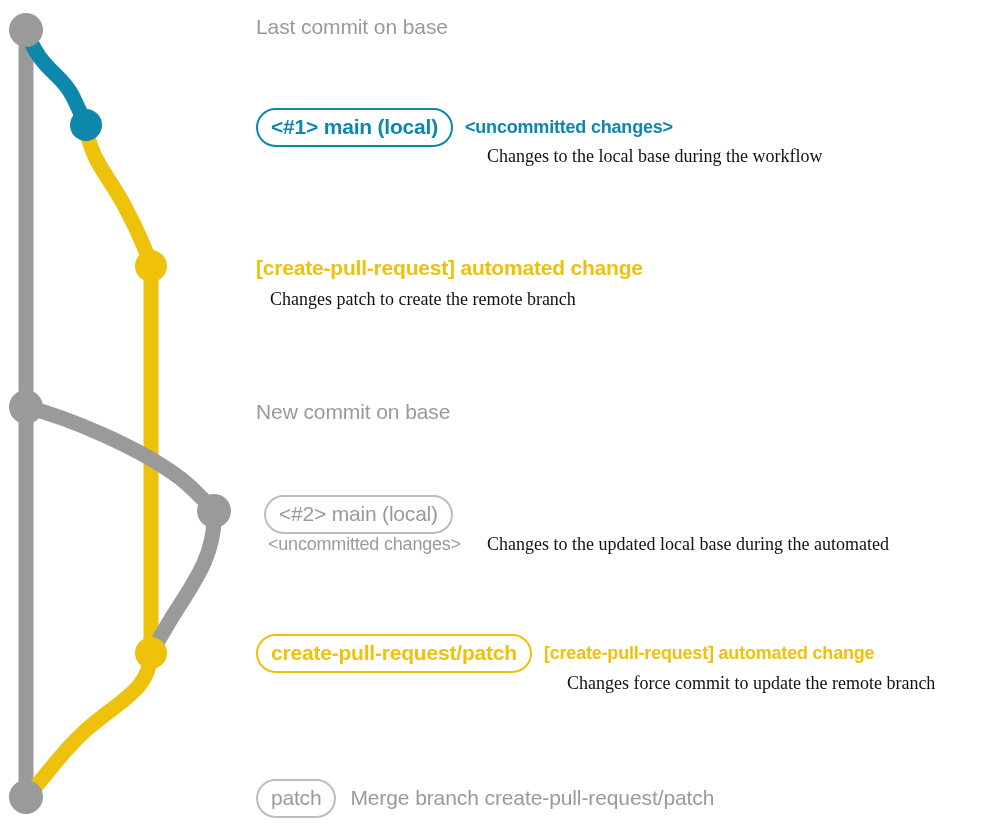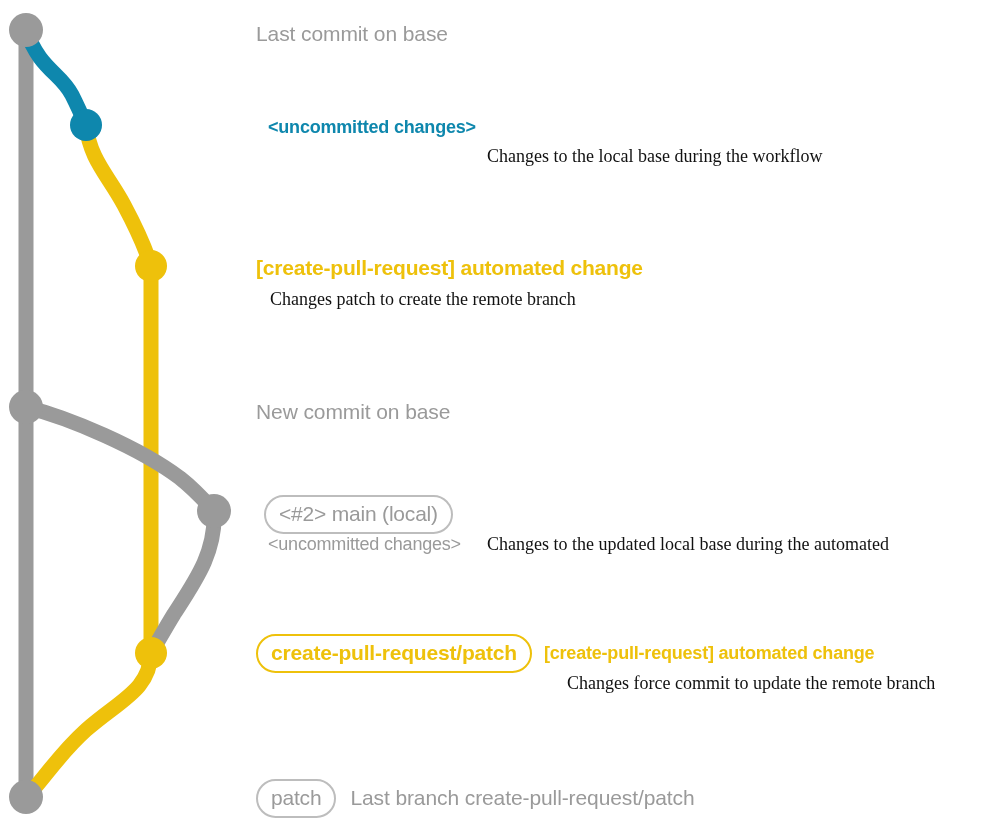--- a/index.html
+++ b/index.html
@@ -99,25 +99,26 @@
 
   <circle cx="26" cy="30" r="17" fill="#9a9a9a"></circle>
   <circle cx="86" cy="125" r="16" fill="#0e87ad"></circle>
   <circle cx="151" cy="266" r="16" fill="#eec10b"></circle>
   <circle cx="26" cy="407" r="17" fill="#9a9a9a"></circle>
   <circle cx="214" cy="511" r="17" fill="#9a9a9a"></circle>
   <circle cx="151" cy="653" r="16" fill="#eec10b"></circle>
   <circle cx="26" cy="797" r="17" fill="#9a9a9a"></circle>
 </svg>
 
-<div class="row" style="left:256px; top:16px; height:36px;">
+<div class="row" style="left:256px; top:9px; height:36px;">
   <span class="plain-head" style="color:#9a9a9a;">Last commit on base</span>
 </div>
 
 <div class="row" style="left:256px; top:108px; height:38px;">
+  <span class="pill" style="color:#0e87ad; border-color:#0e87ad;">&lt;#1&gt; main (local)</span>
   <span class="head-text" style="color:#0e87ad;">&lt;uncommitted changes&gt;</span>
 </div>
 <div class="desc" style="left:487px; top:146px;">Changes to the local base during the workflow</div>
 
 <div class="row" style="left:256px; top:252px; height:32px;">
   <span class="plain-head-bold" style="color:#eec10b;">[create-pull-request] automated change</span>
 </div>
 <div class="desc" style="left:270px; top:289px;">Changes patch to create the remote branch</div>
 
 <div class="row" style="left:256px; top:396px; height:32px;">
@@ -131,14 +132,14 @@
 <div class="desc" style="left:487px; top:534px;">Changes to the updated local base during the automated</div>
 
 <div class="row" style="left:256px; top:634px; height:38px;">
   <span class="pill" style="color:#eec10b; border-color:#eec10b;">create-pull-request/patch</span>
   <span class="head-text" style="color:#eec10b;">[create-pull-request] automated change</span>
 </div>
 <div class="desc" style="left:567px; top:673px;">Changes force commit to update the remote branch</div>
 
 <div class="row" style="left:256px; top:779px; height:38px;">
   <span class="pill" style="color:#9a9a9a; border-color:#bdbdbd; font-weight:400;">patch</span>
-  <span class="merge-label" style="color:#9a9a9a;">Last branch create-pull-request/patch</span>
+  <span class="merge-label" style="color:#9a9a9a;">Merge branch create-pull-request/patch</span>
 </div>
 
 </body></html>

